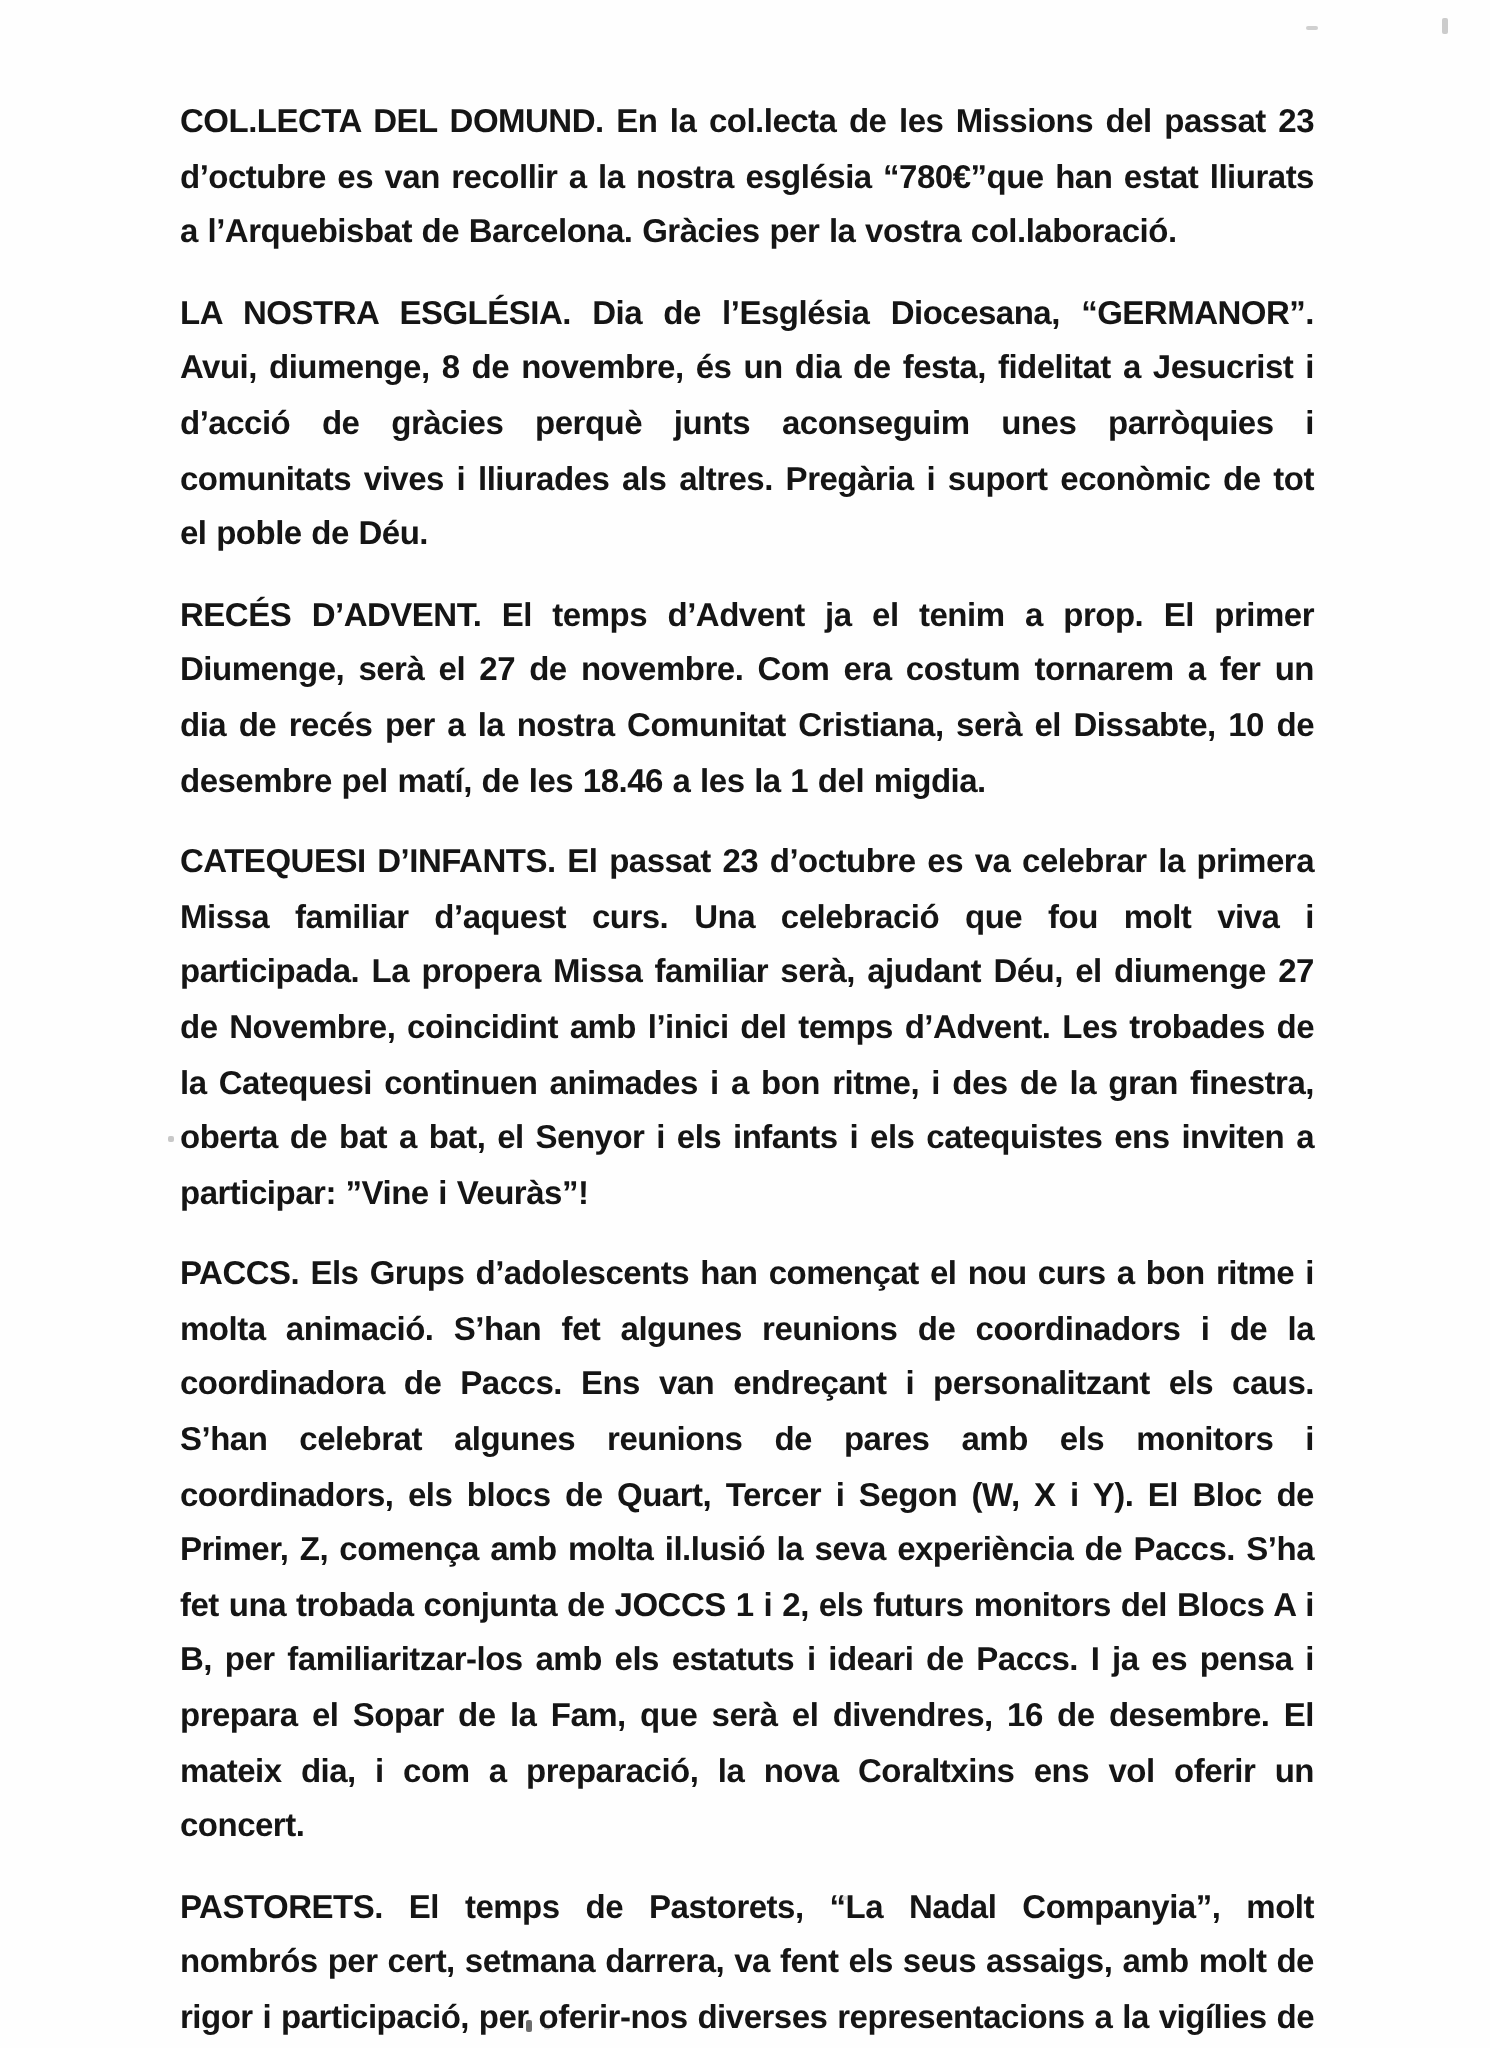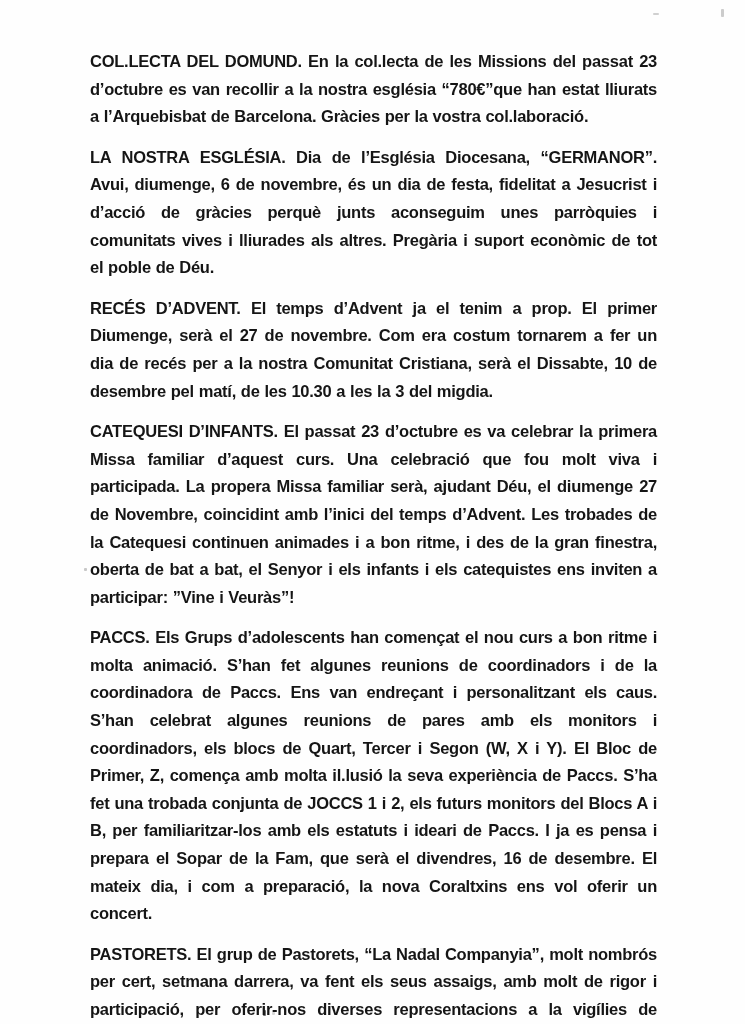--- a/index.html
+++ b/index.html
@@ -58,19 +58,19 @@
 
   <div class="speck s1"></div>
   <div class="speck s2"></div>
   <div class="speck s3"></div>
   <div class="speck s4"></div>
   <div class="speck s5"></div>
   <div class="speck s6"></div>
 
   <div class="doc-body">
       <p class="para"><span class="">COL.LECTA DEL DOMUND. En la col.lecta de les Missions del passat 23 d’octubre es van recollir a la nostra església “780€”que han estat lliurats a l’Arquebisbat de Barcelona. Gràcies per la vostra col.laboració.</span></p>
-      <p class="para"><span class="">LA NOSTRA ESGLÉSIA. Dia de l’Església Diocesana, “GERMANOR”. Avui, diumenge, 6 de novembre, és un dia de festa, fidelitat a Jesucrist i d’acció de gràcies perquè junts aconseguim unes parròquies i comunitats vives i lliurades als altres. Pregària i suport econòmic de tot el poble de Déu.</span></p>
-      <p class="para"><span class="">RECÉS D’ADVENT. El temps d’Advent ja el tenim a prop. El primer Diumenge, serà el 27 de novembre. Com era costum tornarem a fer un dia de recés per a la nostra Comunitat Cristiana, serà el Dissabte, 10 de desembre pel matí, de les 10.30 a les la 3 del migdia.</span></p>
+      <p class="para"><span class="">LA NOSTRA ESGLÉSIA. Dia de l’Església Diocesana, “GERMANOR”. Avui, diumenge, 8 de novembre, és un dia de festa, fidelitat a Jesucrist i d’acció de gràcies perquè junts aconseguim unes parròquies i comunitats vives i lliurades als altres. Pregària i suport econòmic de tot el poble de Déu.</span></p>
+      <p class="para"><span class="">RECÉS D’ADVENT. El temps d’Advent ja el tenim a prop. El primer Diumenge, serà el 27 de novembre. Com era costum tornarem a fer un dia de recés per a la nostra Comunitat Cristiana, serà el Dissabte, 10 de desembre pel matí, de les 18.46 a les la 1 del migdia.</span></p>
       <p class="para"><span class="">CATEQUESI D’INFANTS. El passat 23 d’octubre es va celebrar la primera Missa familiar d’aquest curs. Una celebració que fou molt viva i participada. La propera Missa familiar serà, ajudant Déu, el diumenge 27 de Novembre, coincidint amb l’inici del temps d’Advent. Les trobades de la Catequesi continuen animades i a bon ritme, i des de la gran finestra, oberta de bat a bat, el Senyor i els infants i els catequistes ens inviten a participar: </span><span class="italic">”Vine i Veuràs”!</span></p>
       <p class="para"><span class="">PACCS. Els Grups d’adolescents han començat el nou curs a bon ritme i molta animació. S’han fet algunes reunions de coordinadors i de la coordinadora de Paccs. Ens van endreçant i personalitzant els caus. S’han celebrat algunes reunions de pares amb els monitors i coordinadors, els blocs de Quart, Tercer i Segon (W, X i Y). El Bloc de Primer, Z, comença amb molta il.lusió la seva experiència de Paccs.  S’ha fet una trobada conjunta de JOCCS 1 i 2, els futurs monitors del Blocs A i B, per familiaritzar-los amb els estatuts i ideari de Paccs. I ja es pensa i prepara el Sopar de la Fam, que serà el divendres, 16 de desembre. El mateix dia, i com a preparació, la nova Coraltxins ens vol oferir un concert.</span></p>
-      <p class="para"><span class="">PASTORETS. El grup de Pastorets, </span><span class="italic">“La Nadal Companyia”</span><span class="">, molt nombrós per cert, setmana darrera, va fent els seus assaigs, amb molt de rigor i participació, per oferir-nos  diverses representacions a la vigílies de Nadal.</span></p>
+      <p class="para"><span class="">PASTORETS. El temps de Pastorets, </span><span class="italic">“La Nadal Companyia”</span><span class="">, molt nombrós per cert, setmana darrera, va fent els seus assaigs, amb molt de rigor i participació, per oferir-nos  diverses representacions a la vigílies de Nadal.</span></p>
     </div>
 </div>
 
 </body></html>

